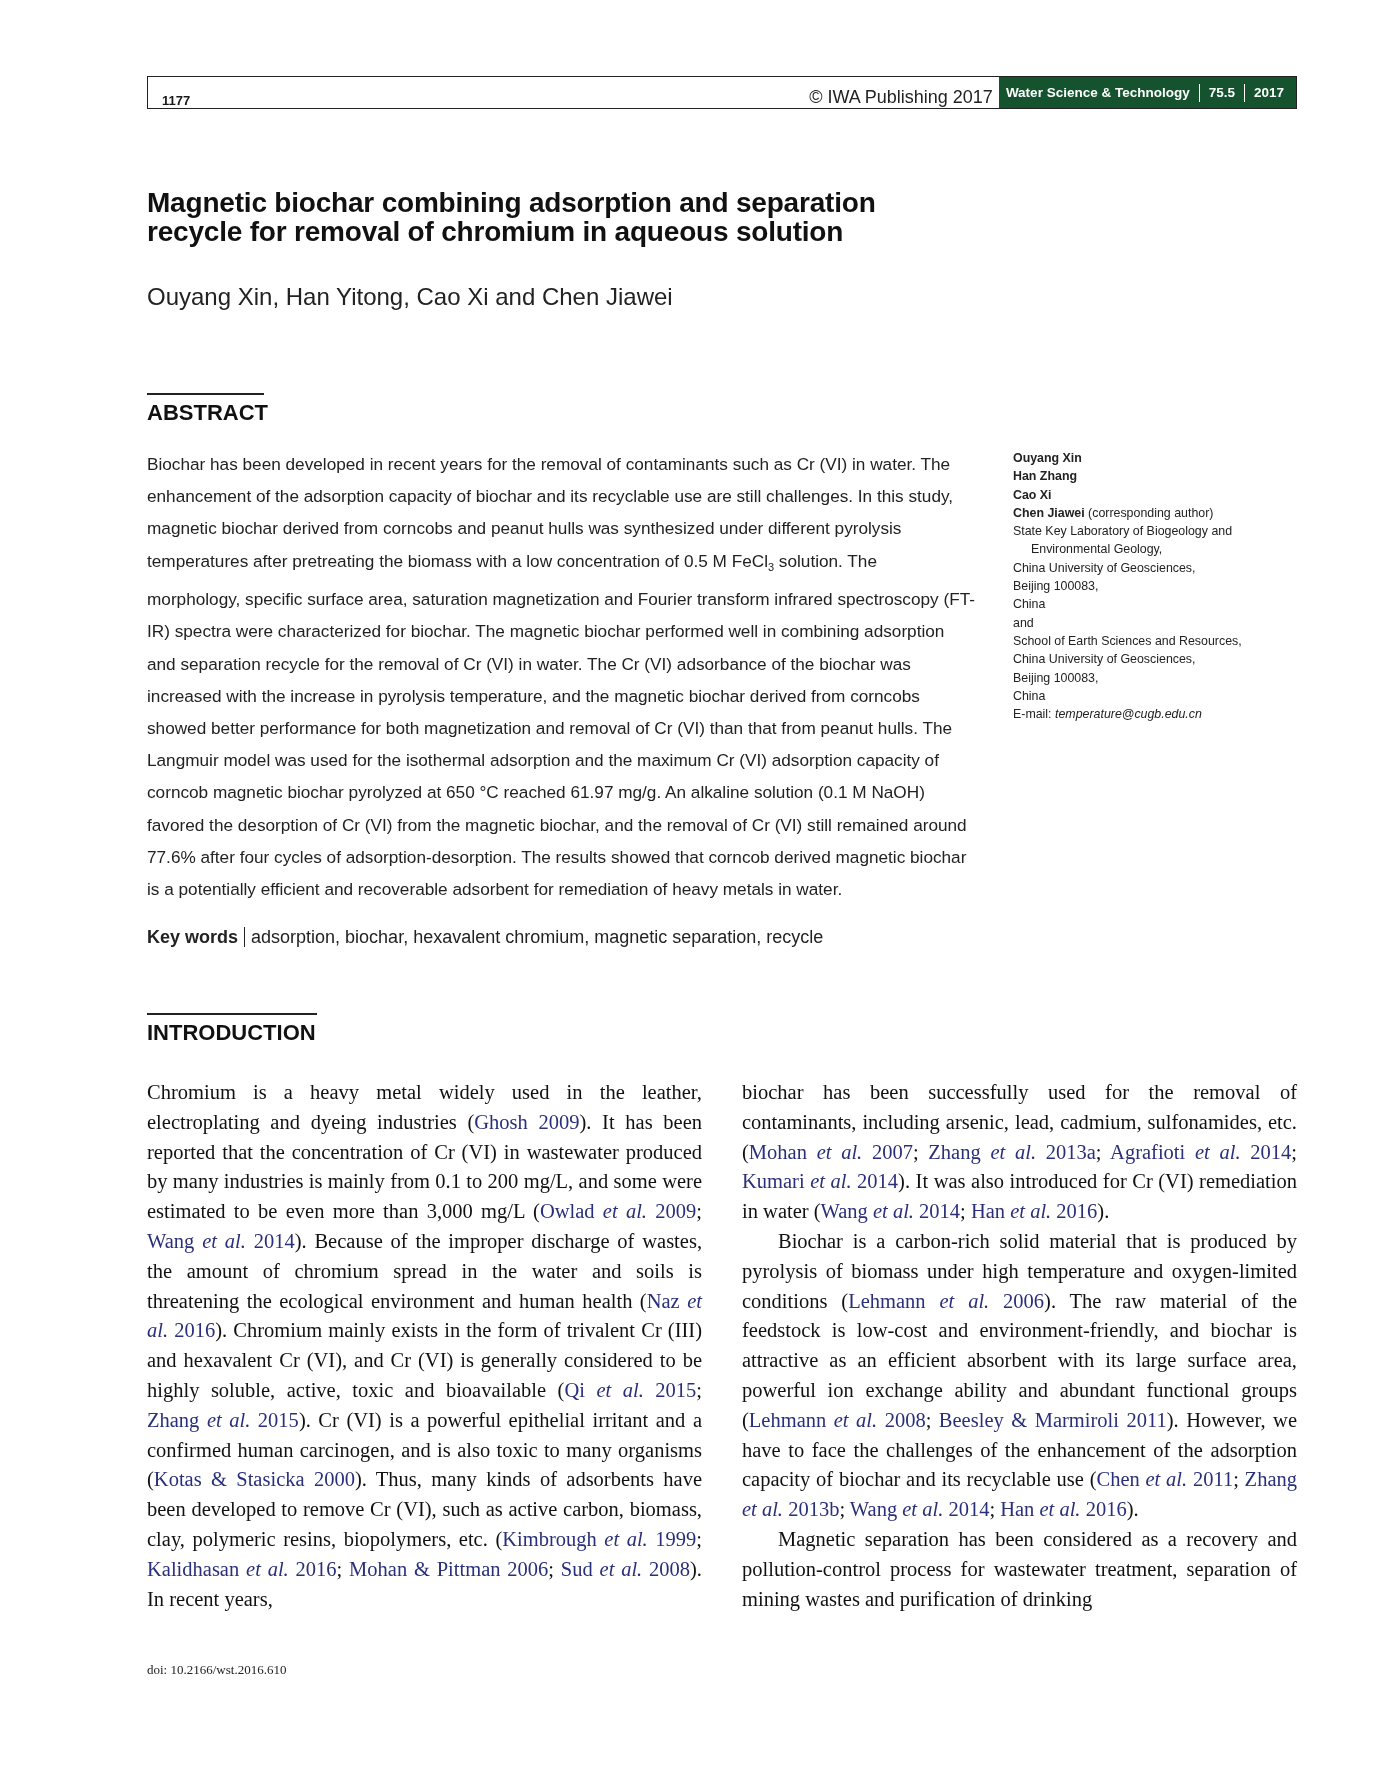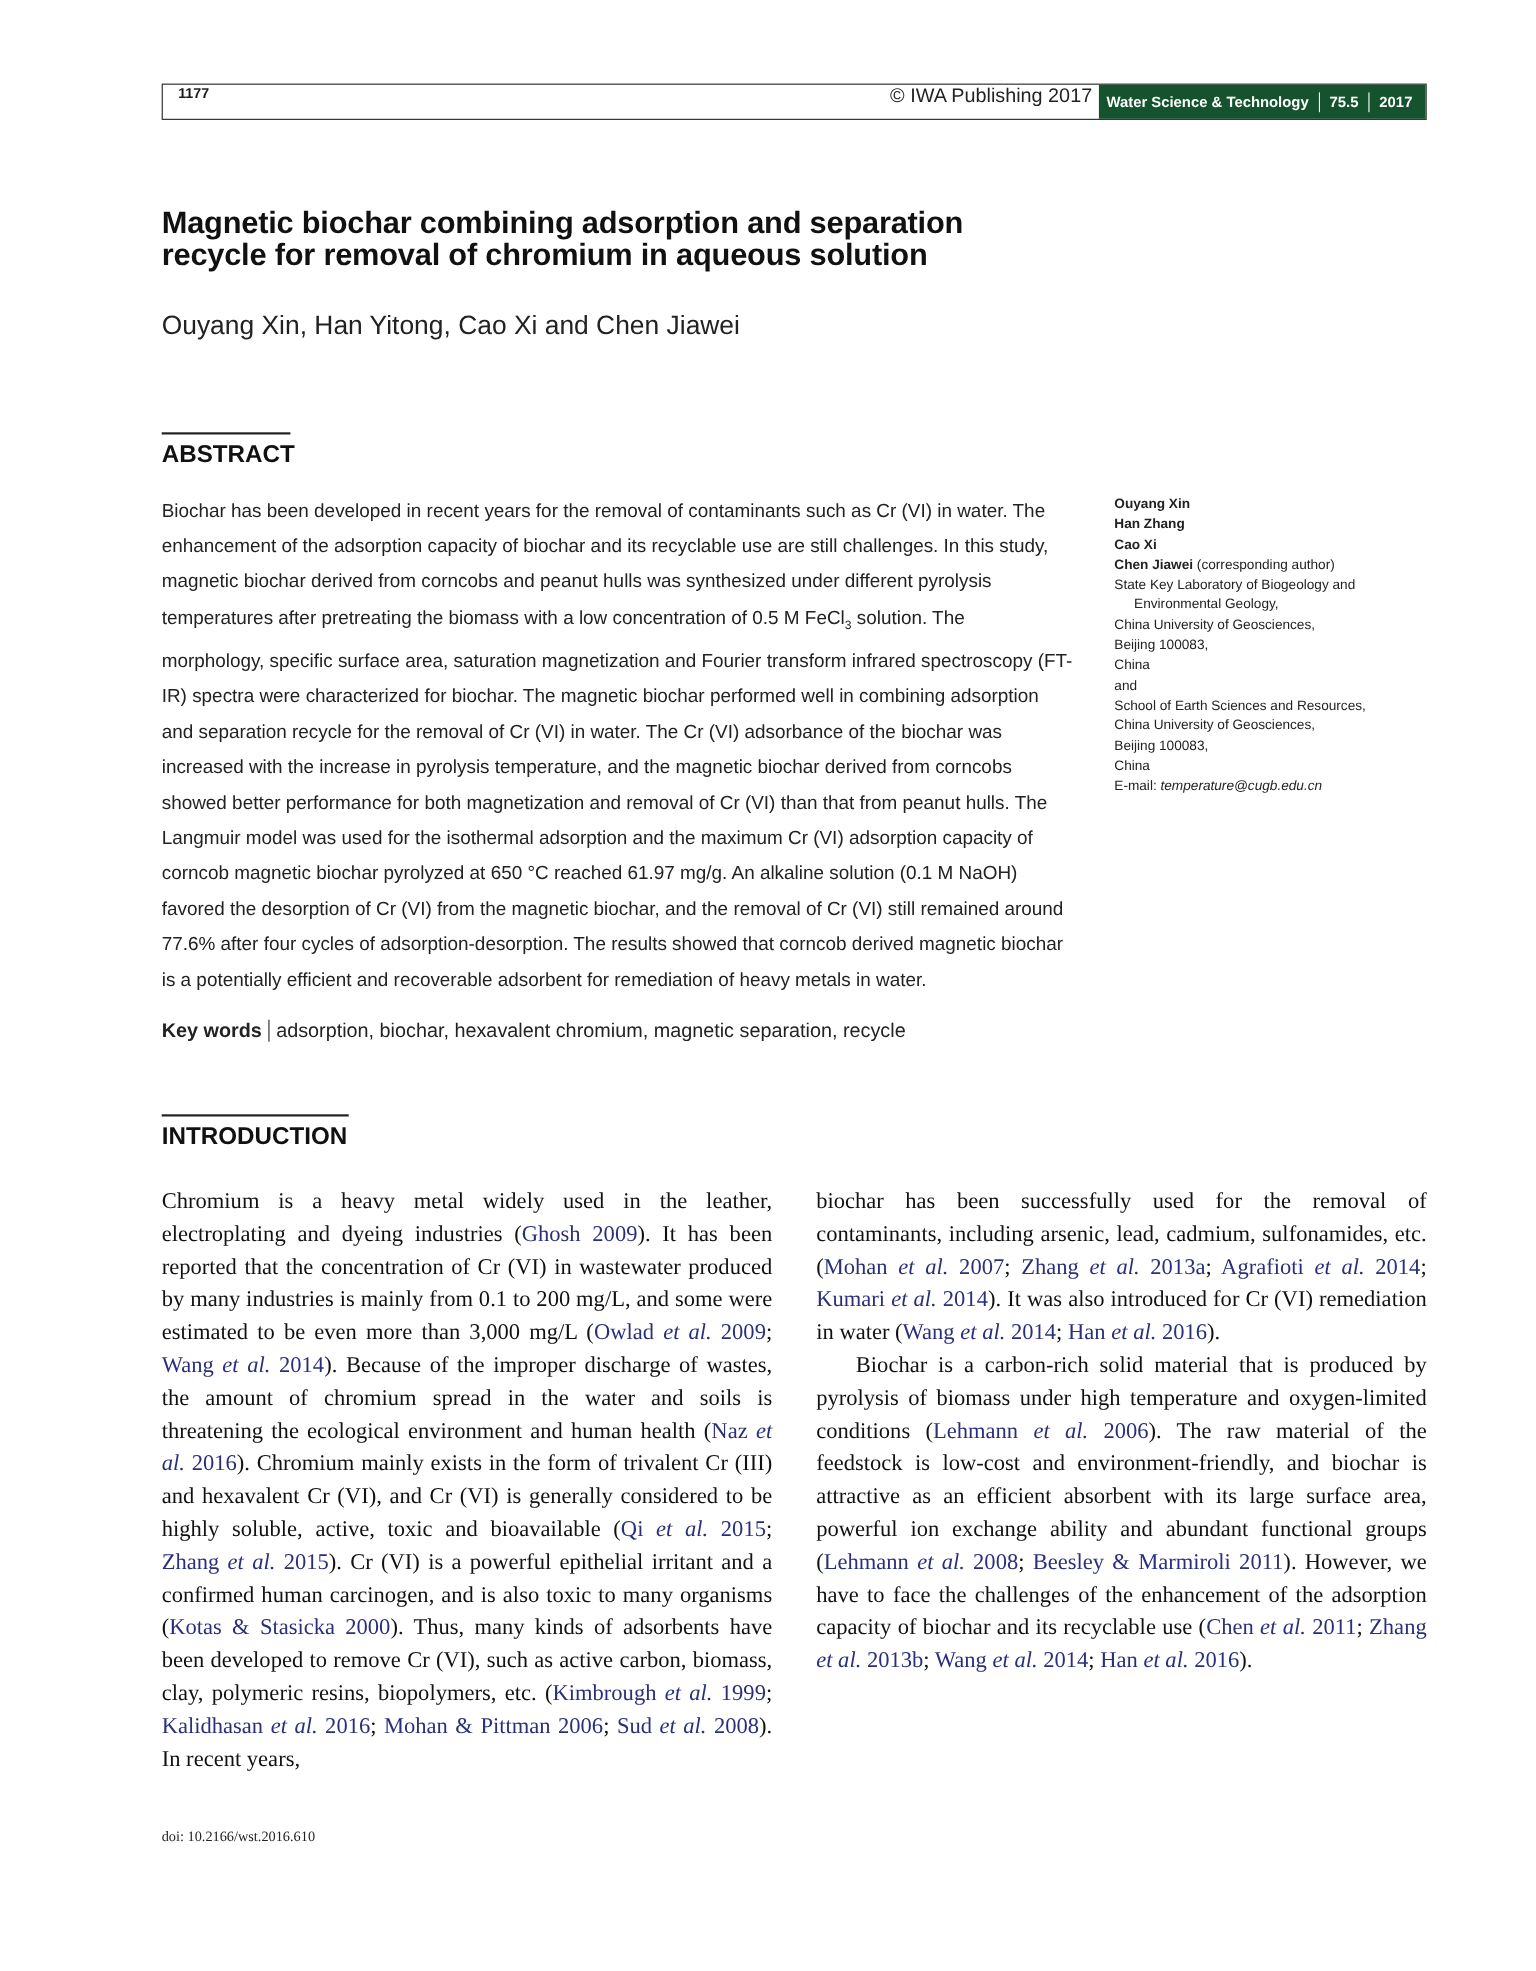--- a/index.html
+++ b/index.html
@@ -2,21 +2,21 @@
 <html><head>
 <meta charset="utf-8">
 <style>
   html, body { margin:0; padding:0; background:#ffffff; }
   body { width:1396px; height:1792px; position:relative; overflow:hidden; color:#1a1a1a; }
   .sans { font-family: "Liberation Sans", "DejaVu Sans", sans-serif; }
   .serif { font-family: "Liberation Serif", "DejaVu Serif", serif; }
 
   
   .running-header { position:absolute; left:147px; top:76px; width:1150px; height:33px;
-    border:1.5px solid #222; box-sizing:border-box; display:flex; align-items:flex-start; }
+    border:1.5px solid #222; box-sizing:border-box; display:flex; align-items:flex-end; }
   .rh-page { font-weight:bold; font-size:13px; margin-left:14px; flex:1; }
   .rh-copy { font-size:18px; margin-right:6px; color:#222; }
   .rh-journal { background:#14532d; color:#fff; height:100%; display:flex; align-items:center;
     font-weight:bold; font-size:13.5px; padding:0 12px 0 7px; }
   .rh-sep { display:inline-block; width:1px; height:18px; background:#fff; margin:0 9px; }
 
   .title { position:absolute; left:147px; top:188px; width:820px; font-weight:bold;
     font-size:28px; line-height:29px; color:#111; letter-spacing:-0.2px; }
   .authors { position:absolute; left:147px; top:283px; font-size:24px; color:#222; }
 
@@ -90,15 +90,16 @@
 <div class="section-rule" style="left:147px; top:1013px; width:170px;"></div>
 <div class="section-heading sans" style="left:147px; top:1020px;">INTRODUCTION</div>
 
 <div class="col serif" style="left:147px;">
   <p><span>Chromium is a heavy metal widely used in the leather, electroplating and dyeing industries (</span><a class="cite"><span>Ghosh 2009</span></a><span>). It has been reported that the concentration of Cr (VI) in wastewater produced by many industries is mainly from 0.1 to 200 mg/L, and some were estimated to be even more than 3,000 mg/L (</span><a class="cite"><span>Owlad </span><i>et al.</i><span> 2009</span></a><span>; </span><a class="cite"><span>Wang </span><i>et al.</i><span> 2014</span></a><span>). Because of the improper discharge of wastes, the amount of chromium spread in the water and soils is threatening the ecological environment and human health (</span><a class="cite"><span>Naz </span><i>et al.</i><span> 2016</span></a><span>). Chromium mainly exists in the form of trivalent Cr (III) and hexavalent Cr (VI), and Cr (VI) is generally considered to be highly soluble, active, toxic and bioavailable (</span><a class="cite"><span>Qi </span><i>et al.</i><span> 2015</span></a><span>; </span><a class="cite"><span>Zhang </span><i>et al.</i><span> 2015</span></a><span>). Cr (VI) is a powerful epithelial irritant and a confirmed human carcinogen, and is also toxic to many organisms (</span><a class="cite"><span>Kotas &amp; Stasicka 2000</span></a><span>). Thus, many kinds of adsorbents have been developed to remove Cr (VI), such as active carbon, biomass, clay, polymeric resins, biopolymers, etc. (</span><a class="cite"><span>Kimbrough </span><i>et al.</i><span> 1999</span></a><span>; </span><a class="cite"><span>Kalidhasan </span><i>et al.</i><span> 2016</span></a><span>; </span><a class="cite"><span>Mohan &amp; Pittman 2006</span></a><span>; </span><a class="cite"><span>Sud </span><i>et al.</i><span> 2008</span></a><span>). In recent years,</span></p>
 </div>
 
 <div class="col serif" style="left:742px;">
   <p><span>biochar has been successfully used for the removal of contaminants, including arsenic, lead, cadmium, sulfonamides, etc. (</span><a class="cite"><span>Mohan </span><i>et al.</i><span> 2007</span></a><span>; </span><a class="cite"><span>Zhang </span><i>et al.</i><span> 2013a</span></a><span>; </span><a class="cite"><span>Agrafioti </span><i>et al.</i><span> 2014</span></a><span>; </span><a class="cite"><span>Kumari </span><i>et al.</i><span> 2014</span></a><span>). It was also introduced for Cr (VI) remediation in water (</span><a class="cite"><span>Wang </span><i>et al.</i><span> 2014</span></a><span>; </span><a class="cite"><span>Han </span><i>et al.</i><span> 2016</span></a><span>).</span></p>
   <p class="ind"><span>Biochar is a carbon-rich solid material that is produced by pyrolysis of biomass under high temperature and oxygen-limited conditions (</span><a class="cite"><span>Lehmann </span><i>et al.</i><span> 2006</span></a><span>). The raw material of the feedstock is low-cost and environment-friendly, and biochar is attractive as an efficient absorbent with its large surface area, powerful ion exchange ability and abundant functional groups (</span><a class="cite"><span>Lehmann </span><i>et al.</i><span> 2008</span></a><span>; </span><a class="cite"><span>Beesley &amp; Marmiroli 2011</span></a><span>). However, we have to face the challenges of the enhancement of the adsorption capacity of biochar and its recyclable use (</span><a class="cite"><span>Chen </span><i>et al.</i><span> 2011</span></a><span>; </span><a class="cite"><span>Zhang </span><i>et al.</i><span> 2013b</span></a><span>; </span><a class="cite"><span>Wang </span><i>et al.</i><span> 2014</span></a><span>; </span><a class="cite"><span>Han </span><i>et al.</i><span> 2016</span></a><span>).</span></p>
+  <p class="ind">Magnetic separation has been considered as a recovery and pollution-control process for wastewater treatment, separation of mining wastes and purification of drinking</p>
 </div>
 
 <div class="doi serif">doi: 10.2166/wst.2016.610</div>
 
 </body></html>

